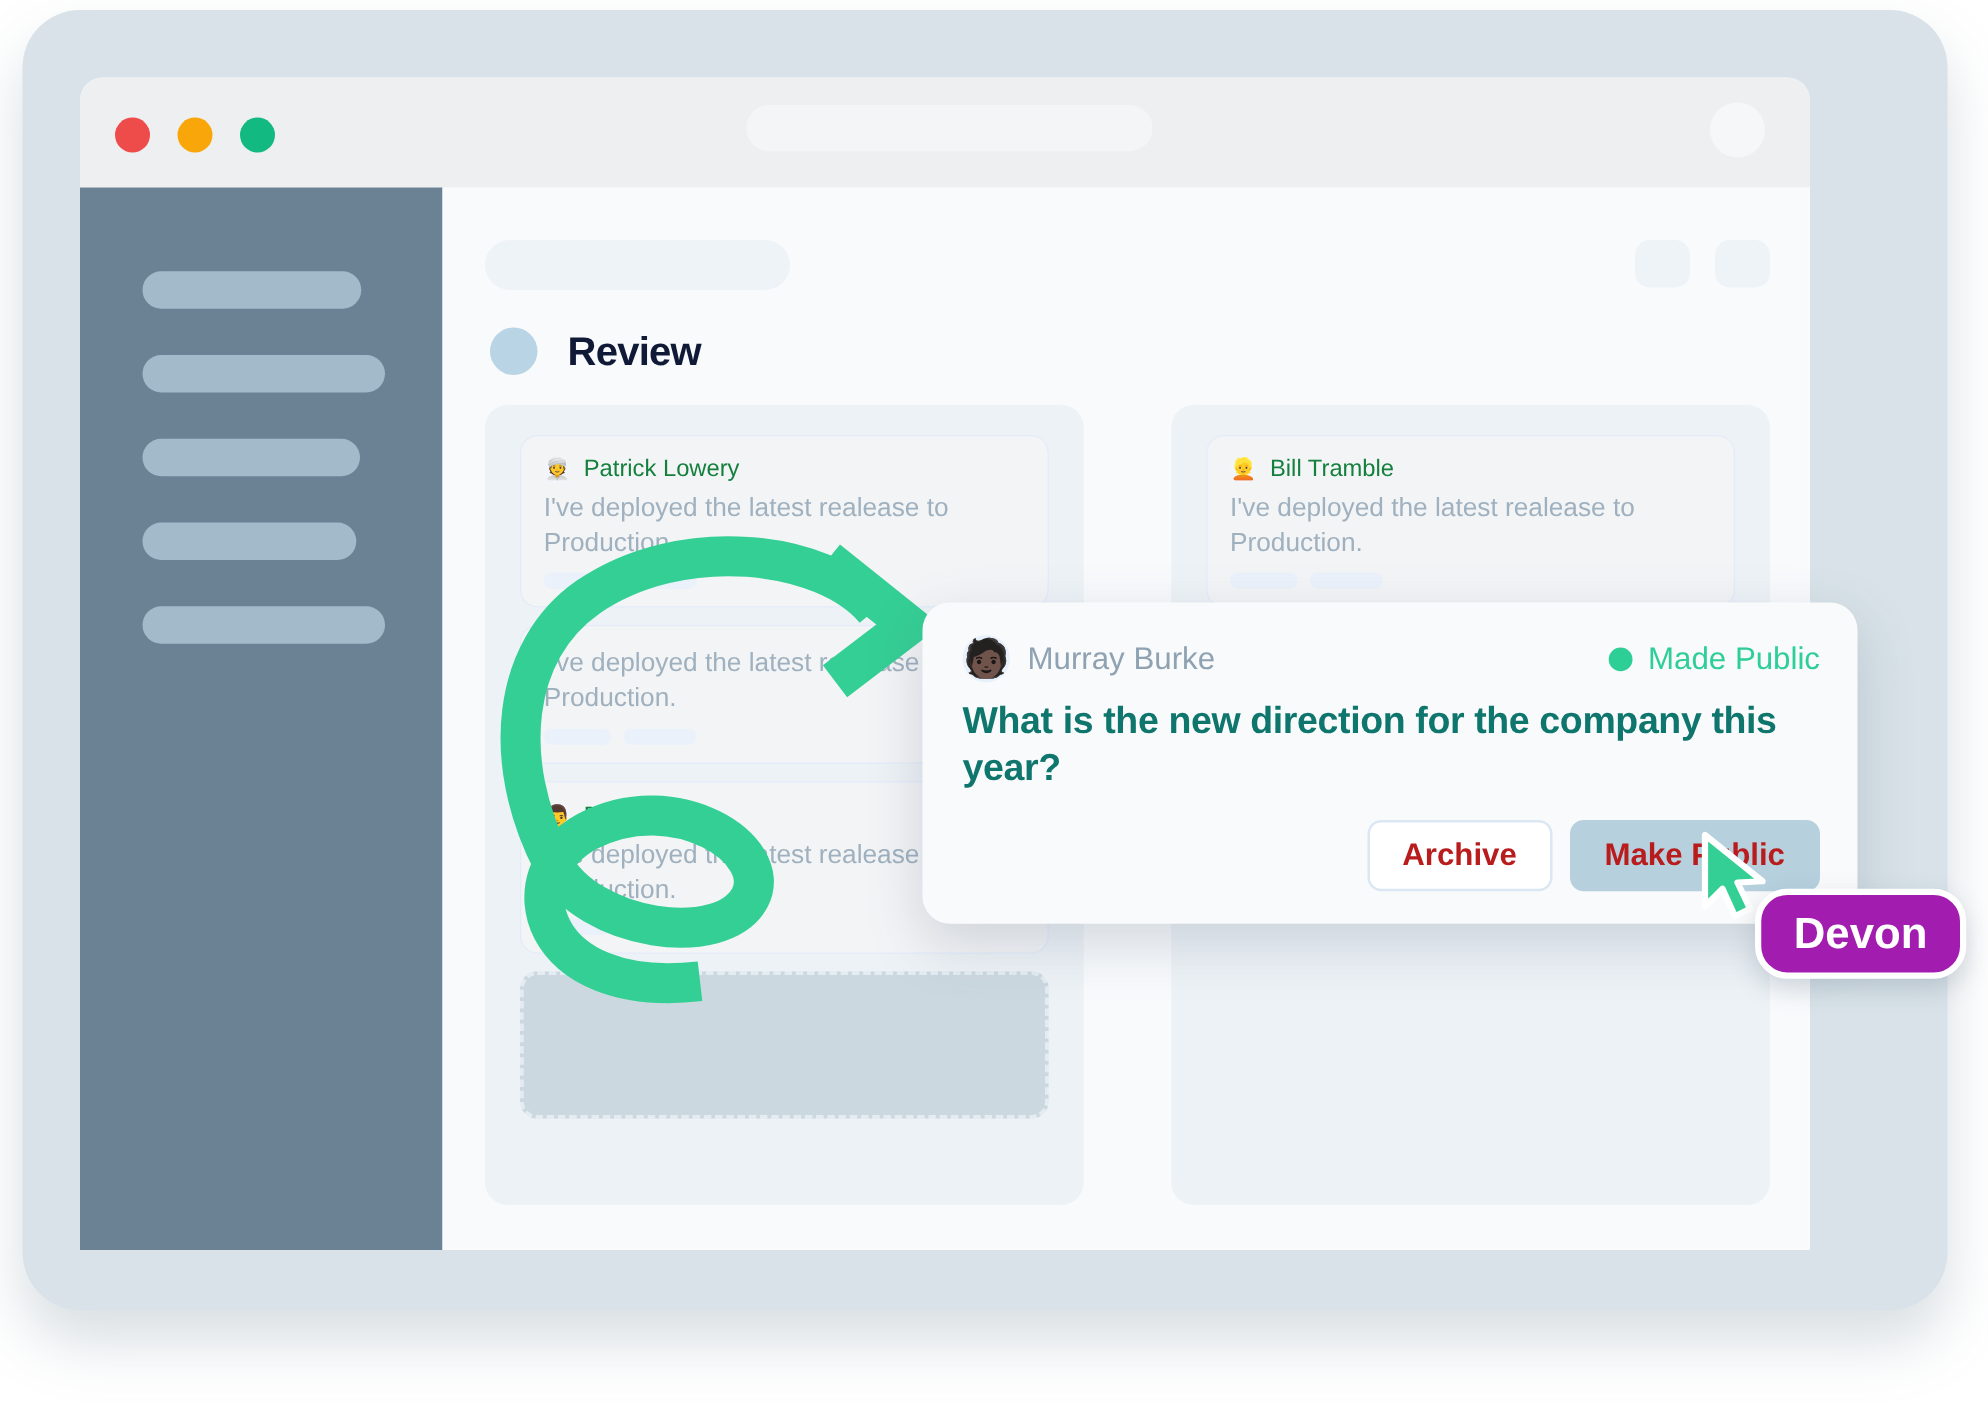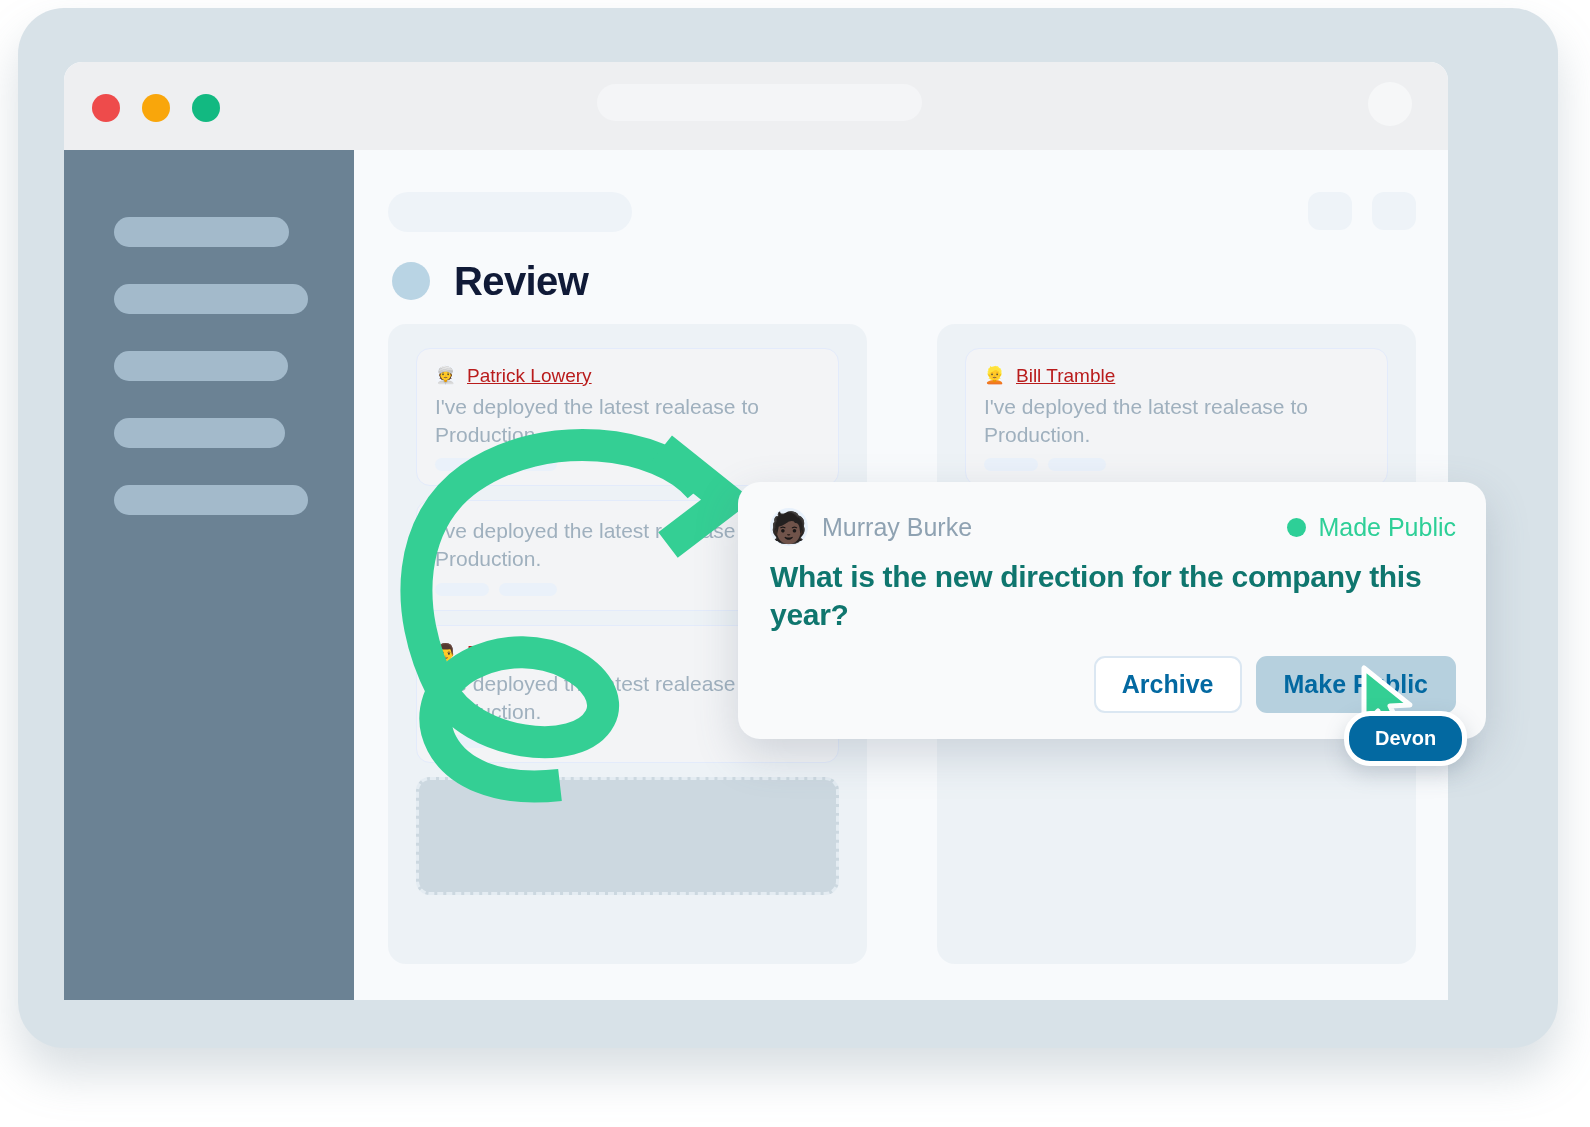--- a/index.html
+++ b/index.html
@@ -159,21 +159,21 @@
     padding-left: 4px;
   }
   .column-bullet {
     width: 38px;
     height: 38px;
     border-radius: 50%;
     background: #b9d4e4;
     flex: none;
   }
   .column-title {
-    font-size: 40px;
+    font-size: 32px;
     font-weight: 700;
     color: #101a37;
     letter-spacing: -0.6px;
   }
 
   .column-body {
     position: absolute;
     left: 0;
     right: 0;
     top: 78px;
@@ -203,24 +203,23 @@
     border-radius: 50%;
     font-size: 17px;
     line-height: 22px;
     text-align: center;
     background: #f2f5fa;
     flex: none;
     overflow: hidden;
   }
   .card-author {
     font-size: 19px;
-    color: #b91c1c;
+    color: #15803d;
     font-weight: 400;
     white-space: nowrap;
-    text-decoration: underline;
   }
   .card-text {
     font-size: 21px;
     line-height: 1.32;
     color: #9fb0be;
     margin-bottom: 10px;
   }
   .card-tags { display: flex; gap: 10px; }
   .tag {
     height: 13px;
@@ -309,21 +308,21 @@
     justify-content: flex-end;
     gap: 14px;
   }
   .btn {
     font-family: "Liberation Sans", sans-serif;
     font-size: 25px;
     font-weight: 700;
     padding: 12px 26px;
     border-radius: 11px;
     cursor: pointer;
-    color: #0369a1;
+    color: #b91c1c;
   }
   .btn-archive {
     background: #ffffff;
     border: 2px solid #dbe7f2;
   }
   .btn-make-public {
     background: #b6d0de;
     border: 2px solid #b6d0de;
   }
 
@@ -340,25 +339,25 @@
   
   .cursor {
     position: absolute;
     left: 1358px;
     top: 665px;
     z-index: 40;
     pointer-events: none;
   }
   .name-chip {
     position: absolute;
-    left: 1344px;
+    left: 1404px;
     top: 711px;
-    background: #0369a1;
+    background: #a21caf;
     color: #ffffff;
-    font-size: 20px;
+    font-size: 35px;
     font-weight: 700;
     padding: 11px 26px;
     border-radius: 26px;
     border: 5px solid #ffffff;
     box-shadow: 0 8px 20px rgba(90,110,130,0.25);
     z-index: 41;
   }
 </style>
 </head>
 <body>

